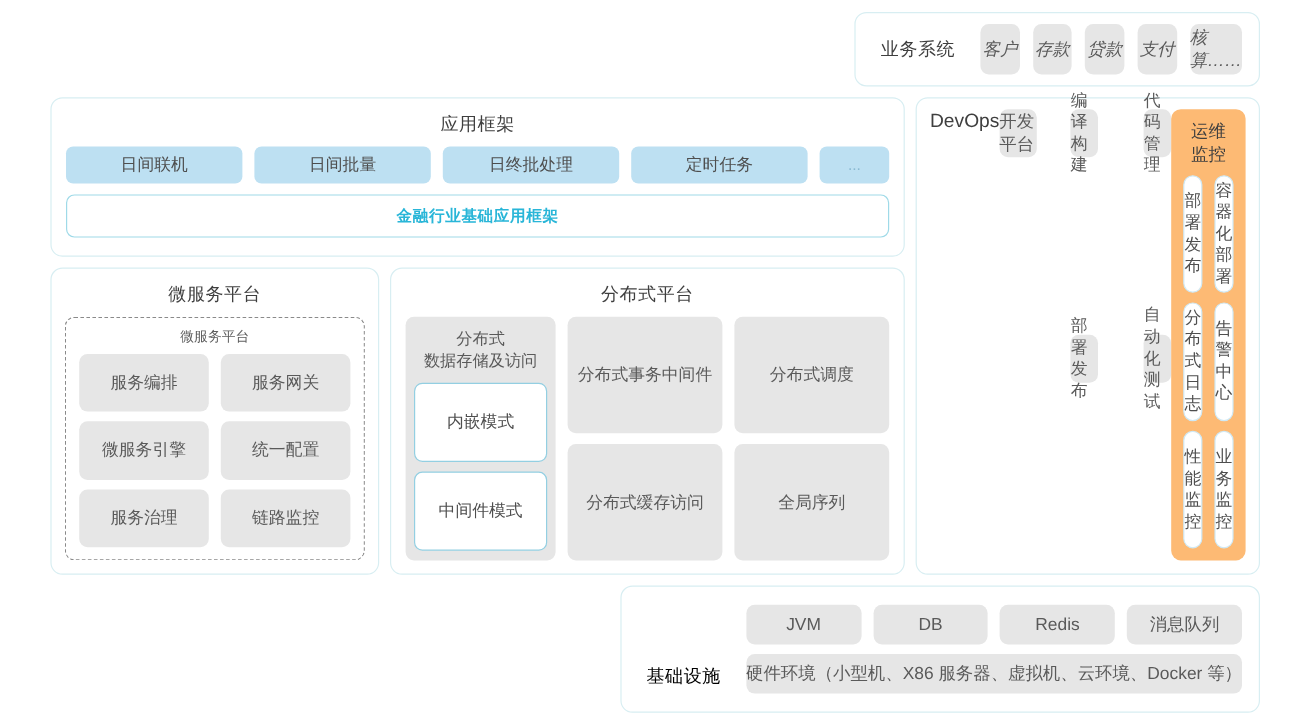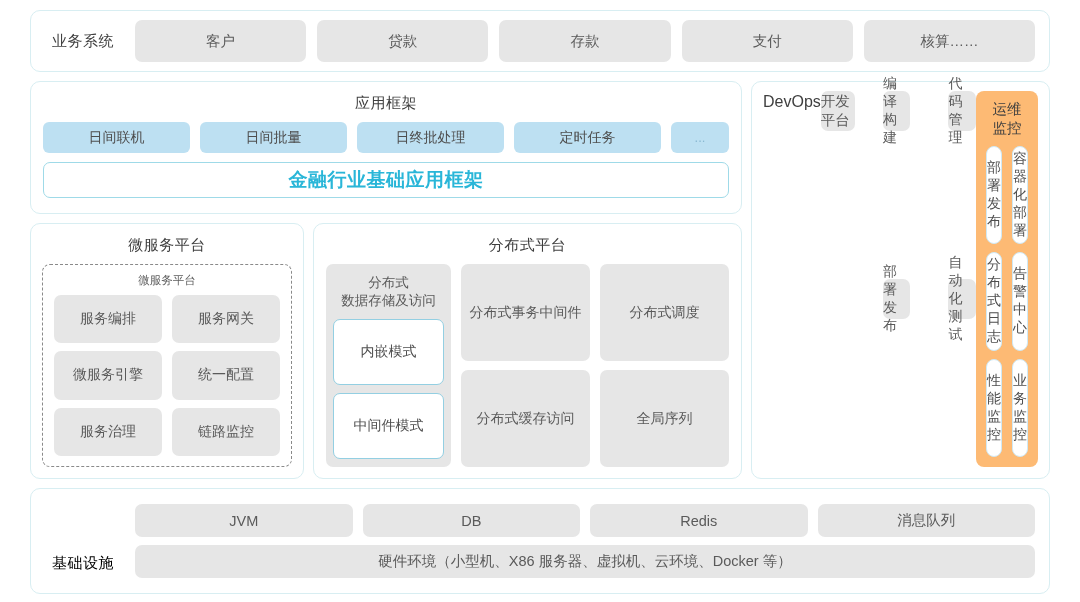--- a/index.html
+++ b/index.html
@@ -12,24 +12,25 @@
     height: 602px;
     font-family: "Liberation Sans", "DejaVu Sans", sans-serif;
     color: #4a4a4a;
     overflow: hidden;
   }
   .page {
     position: relative;
     width: 1080px;
     height: 602px;
     box-sizing: border-box;
-    padding: 10px 30px 8px 30px;
+    padding: 10px 30px 8px 42px;
     display: flex;
     flex-direction: column;
     gap: 9px;
+    align-items: flex-end;
   }
 
   
   .shell {
     border: 1px solid #d8eef2;
     border-radius: 10px;
     background: #ffffff;
     box-sizing: border-box;
   }
 
@@ -45,20 +46,21 @@
     min-width: 104px;
     text-align: center;
     font-size: 15px;
     color: #3f3f3f;
     letter-spacing: .5px;
   }
   .biz-items {
     display: flex;
     flex: 1;
     gap: 11px;
+    font-style: italic;
   }
   .gray-box {
     background: #e6e6e6;
     border-radius: 7px;
     color: #5a5a5a;
     font-size: 14.5px;
     display: flex;
     align-items: center;
     justify-content: center;
     box-sizing: border-box;
@@ -122,21 +124,21 @@
     font-size: 13px;
   }
   .appfw-base {
     height: 34px;
     border: 1px solid #9fdae8;
     border-radius: 7px;
     display: flex;
     align-items: center;
     justify-content: center;
     color: #29b6d8;
-    font-size: 19px;
+    font-size: 13px;
     font-weight: bold;
     letter-spacing: .5px;
   }
 
   
   .lower-pair {
     display: flex;
     gap: 9px;
     flex: 1;
   }
@@ -311,22 +313,22 @@
 </style>
 </head>
 <body>
 
 <div class="page">
 
   <div class="shell biz-row">
     <div class="biz-label">业务系统</div>
     <div class="biz-items">
       <div class="gray-box">客户</div>
+      <div class="gray-box">存款</div>
       <div class="gray-box">贷款</div>
-      <div class="gray-box">存款</div>
       <div class="gray-box">支付</div>
       <div class="gray-box">核算……</div>
     </div>
   </div>
 
   <div class="middle">
 
     <div class="mid-left">
 
       <div class="shell appfw">

